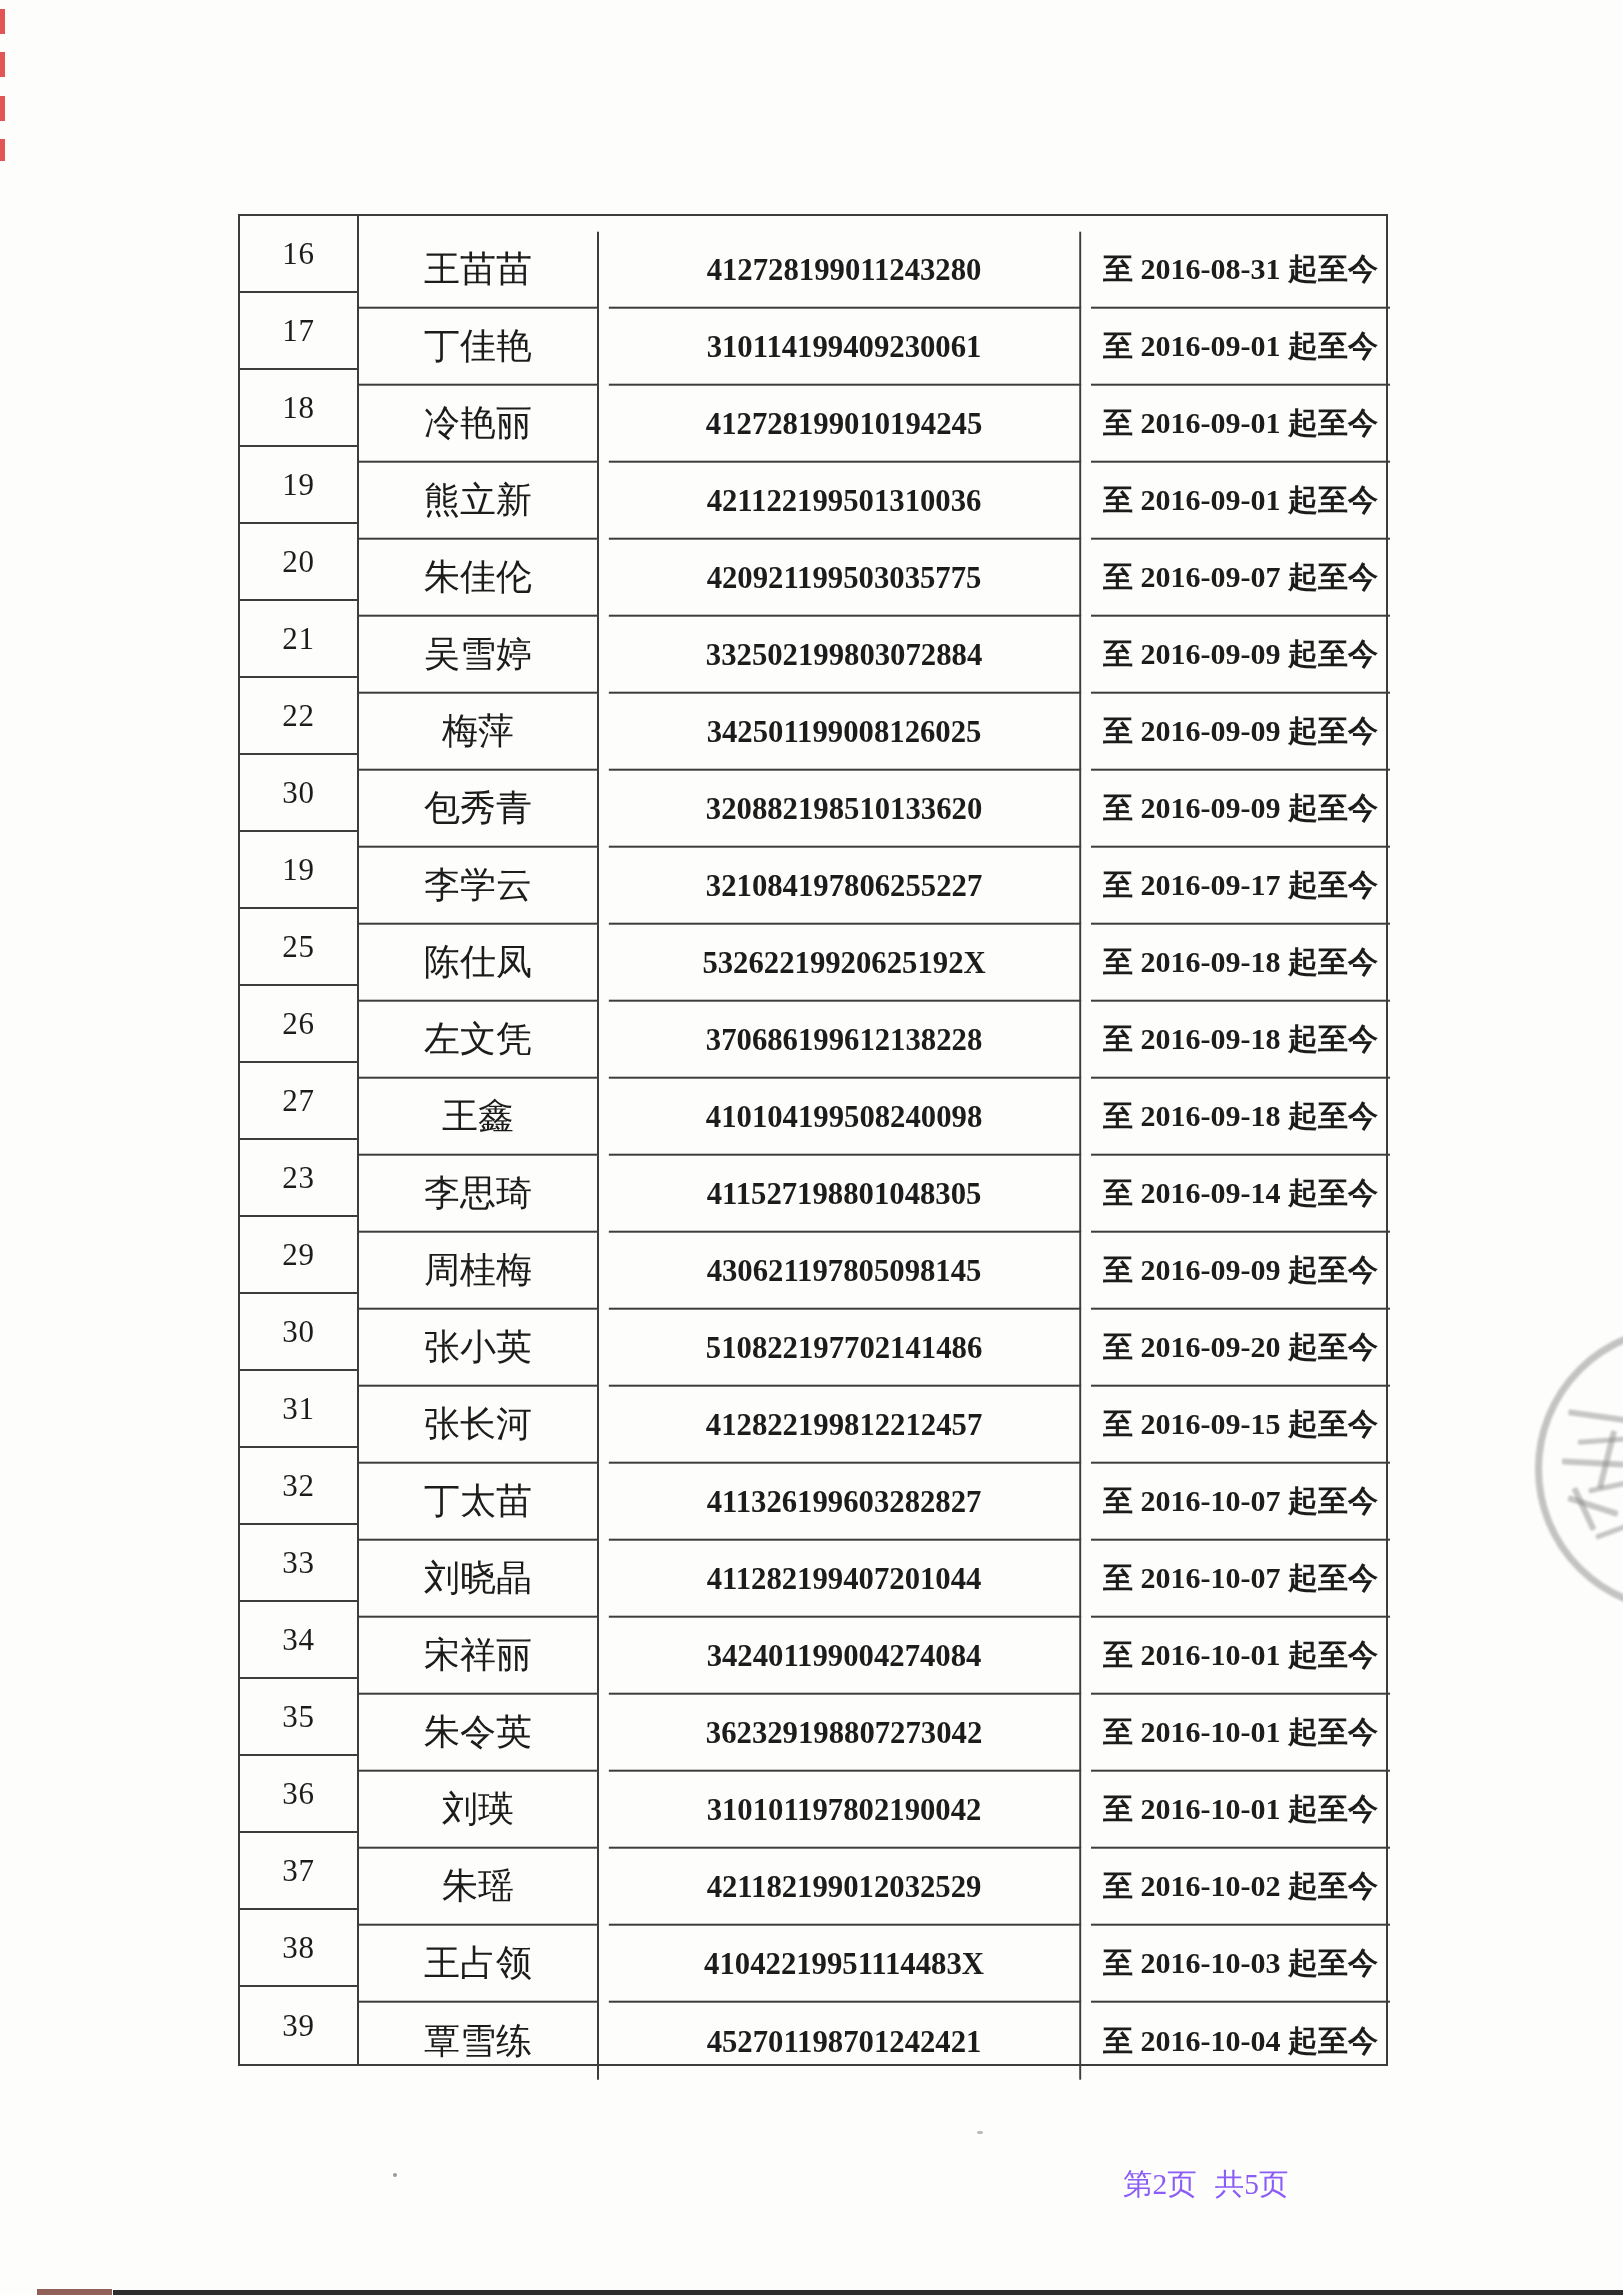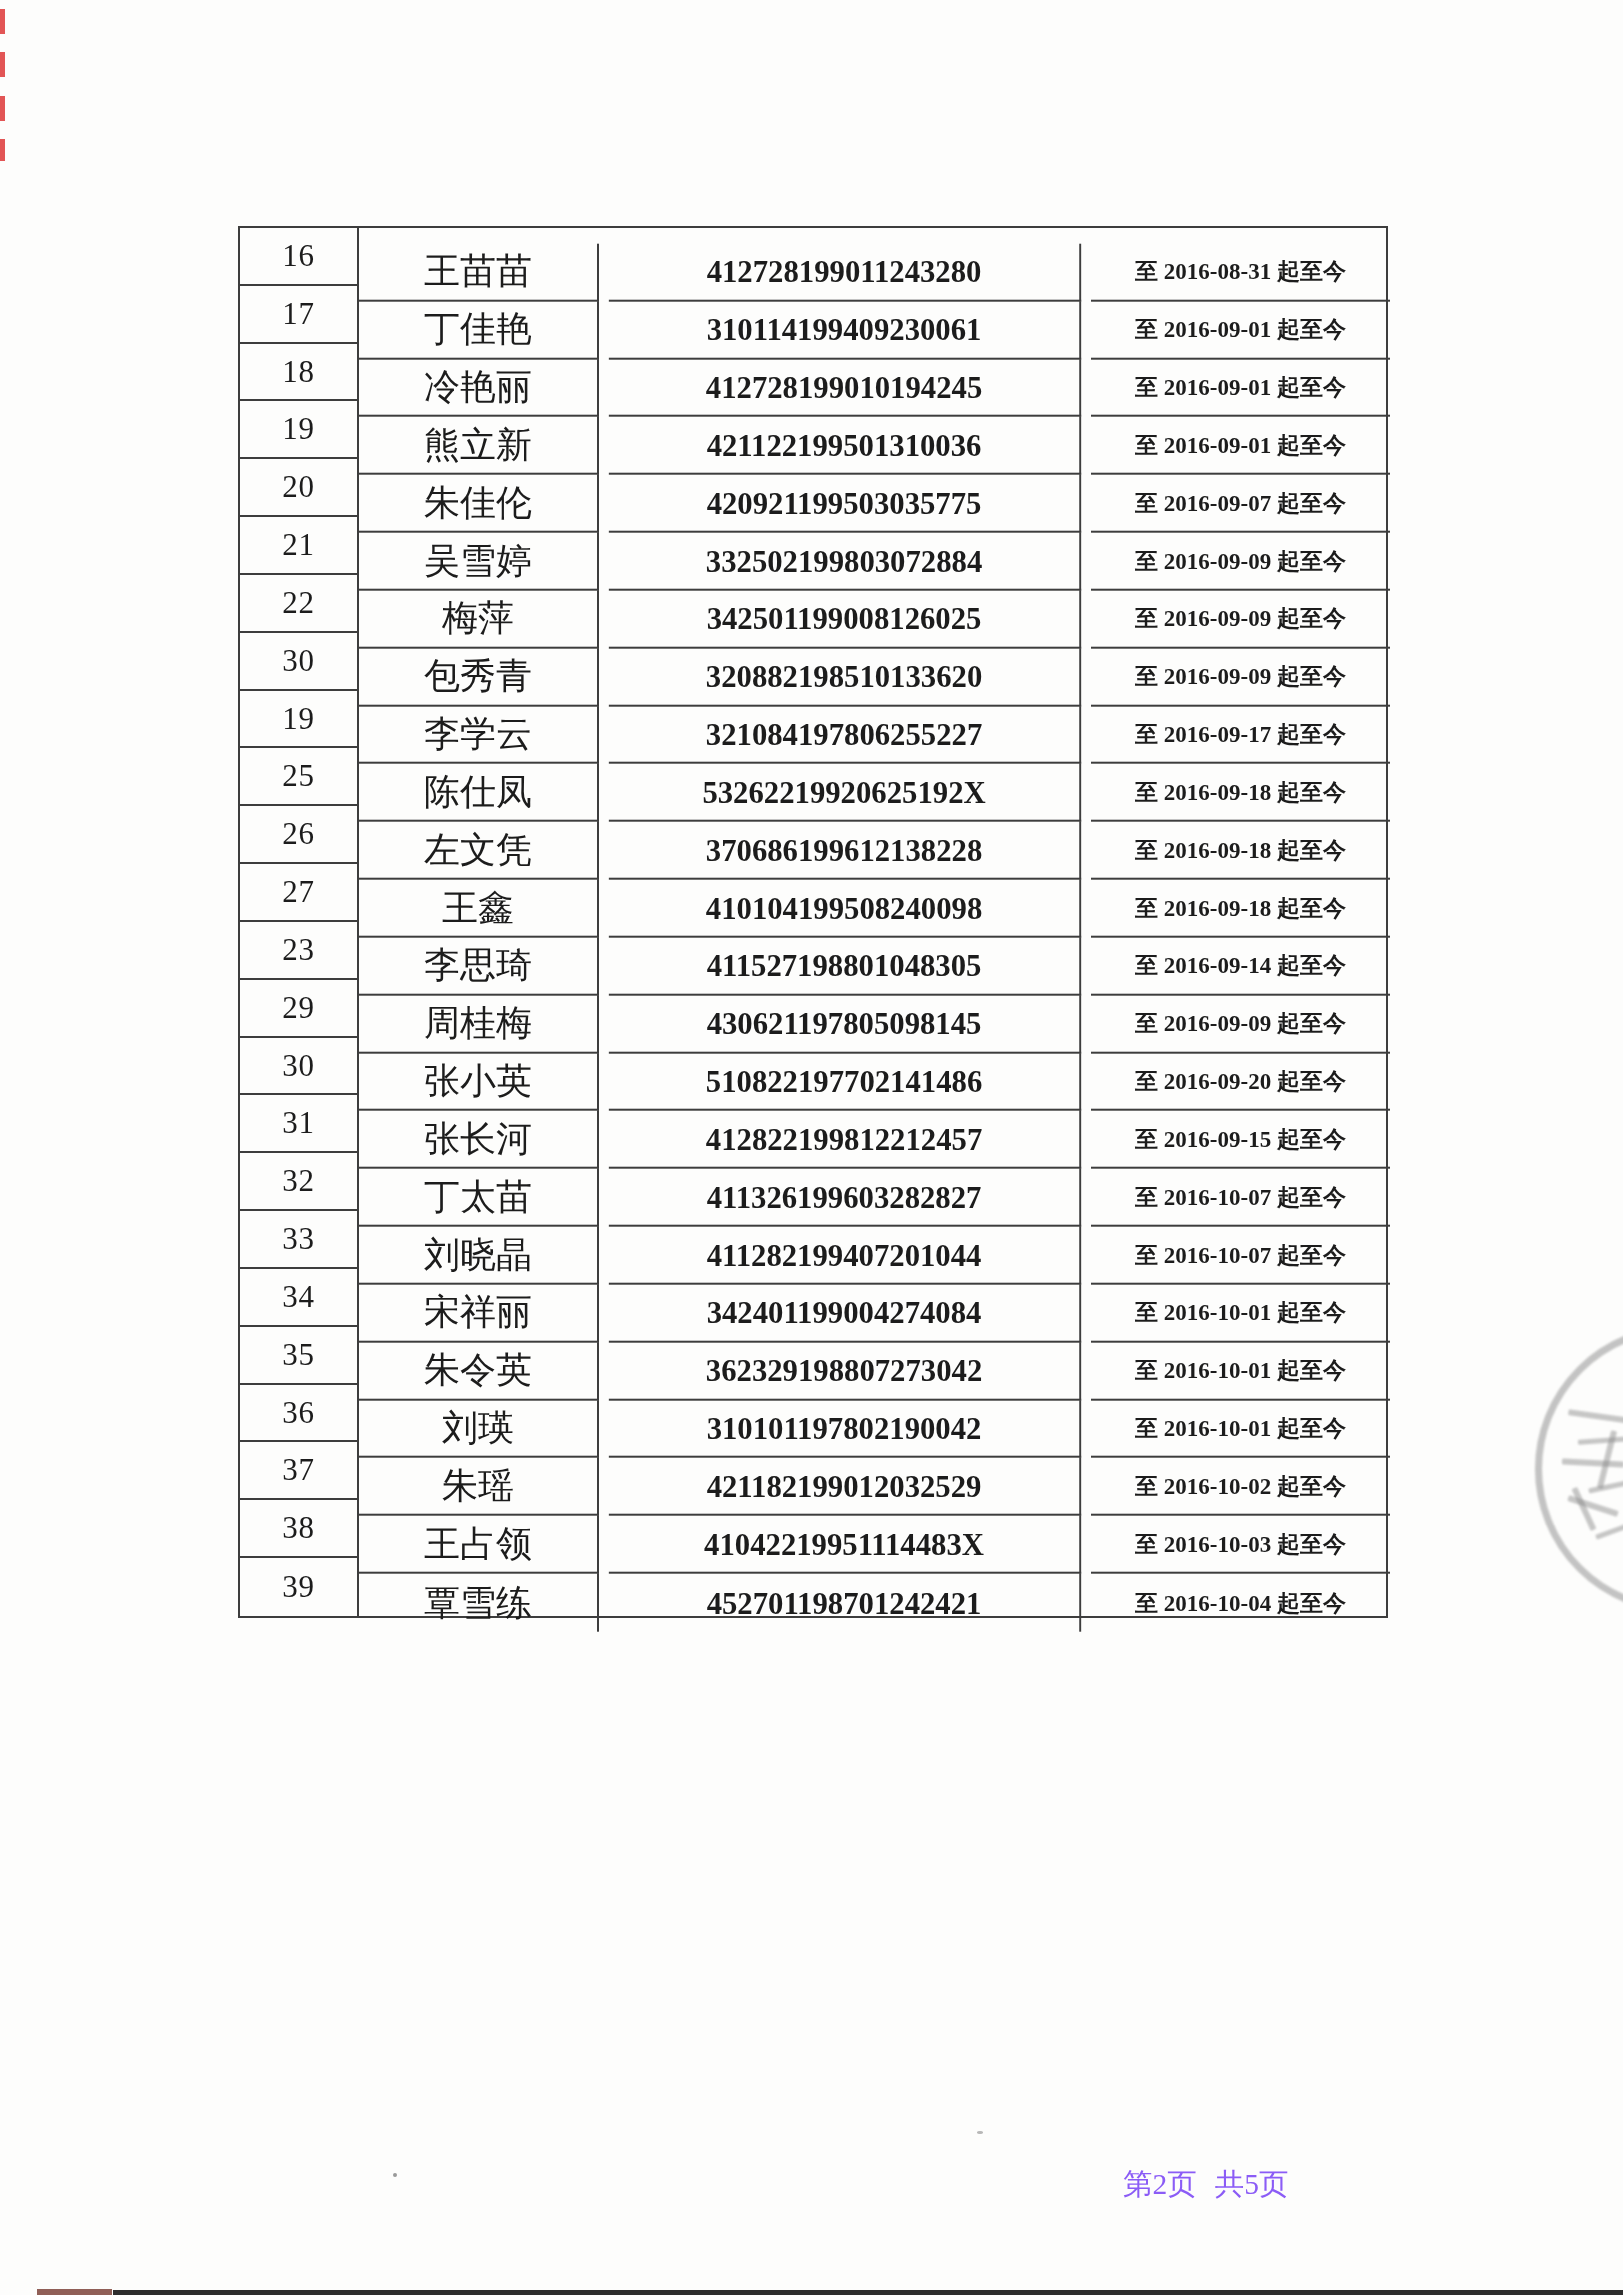--- a/index.html
+++ b/index.html
@@ -6,41 +6,41 @@
   body{
     width:1623px;height:2295px;position:relative;overflow:hidden;
     background:#fdfdfc;
     font-family:"Liberation Serif","DejaVu Serif",serif;
     color:#1c1c1c;
   }
   .page{position:absolute;inset:0;}
 
   
   .table-wrap{
-    position:absolute;left:238px;top:226px;width:1150px;height:1392px;
+    position:absolute;left:238px;top:214px;width:1150px;height:1852px;
     display:grid;
     grid-template-columns:119px 240px 492px 299px;
     grid-auto-rows:1fr;
     border:2.6px solid #3d3d3d;
     box-sizing:border-box;
     background:transparent;
   }
   .cell{
     border-right:2px solid #3d3d3d;
     border-bottom:2px solid #3d3d3d;
     display:flex;align-items:center;justify-content:center;
     box-sizing:border-box;
     overflow:hidden;
   }
   .cell.col-last{border-right:none;}
   .cell.row-last{border-bottom:none;}
   .cell-num{font-size:31px;letter-spacing:0.7px;}
   .cell-name{font-size:36px;transform:translateY(15.7px);}
   .cell-id{font-size:32px;font-weight:bold;transform:translateY(15.7px) scaleX(.96);letter-spacing:0px;}
-  .cell-period{font-size:23px;font-weight:bold;transform:translateY(15.7px);white-space:nowrap;}
+  .cell-period{font-size:30px;font-weight:bold;transform:translateY(15.7px);white-space:nowrap;}
 
   
   .footer{
     position:absolute;left:1123px;top:2165px;width:262px;height:39px;
     font-size:29.5px;word-spacing:10.5px;color:#8b5cf6;
   }
 
   
   .seal{
     position:absolute;left:1535px;top:1325px;width:288px;height:288px;

